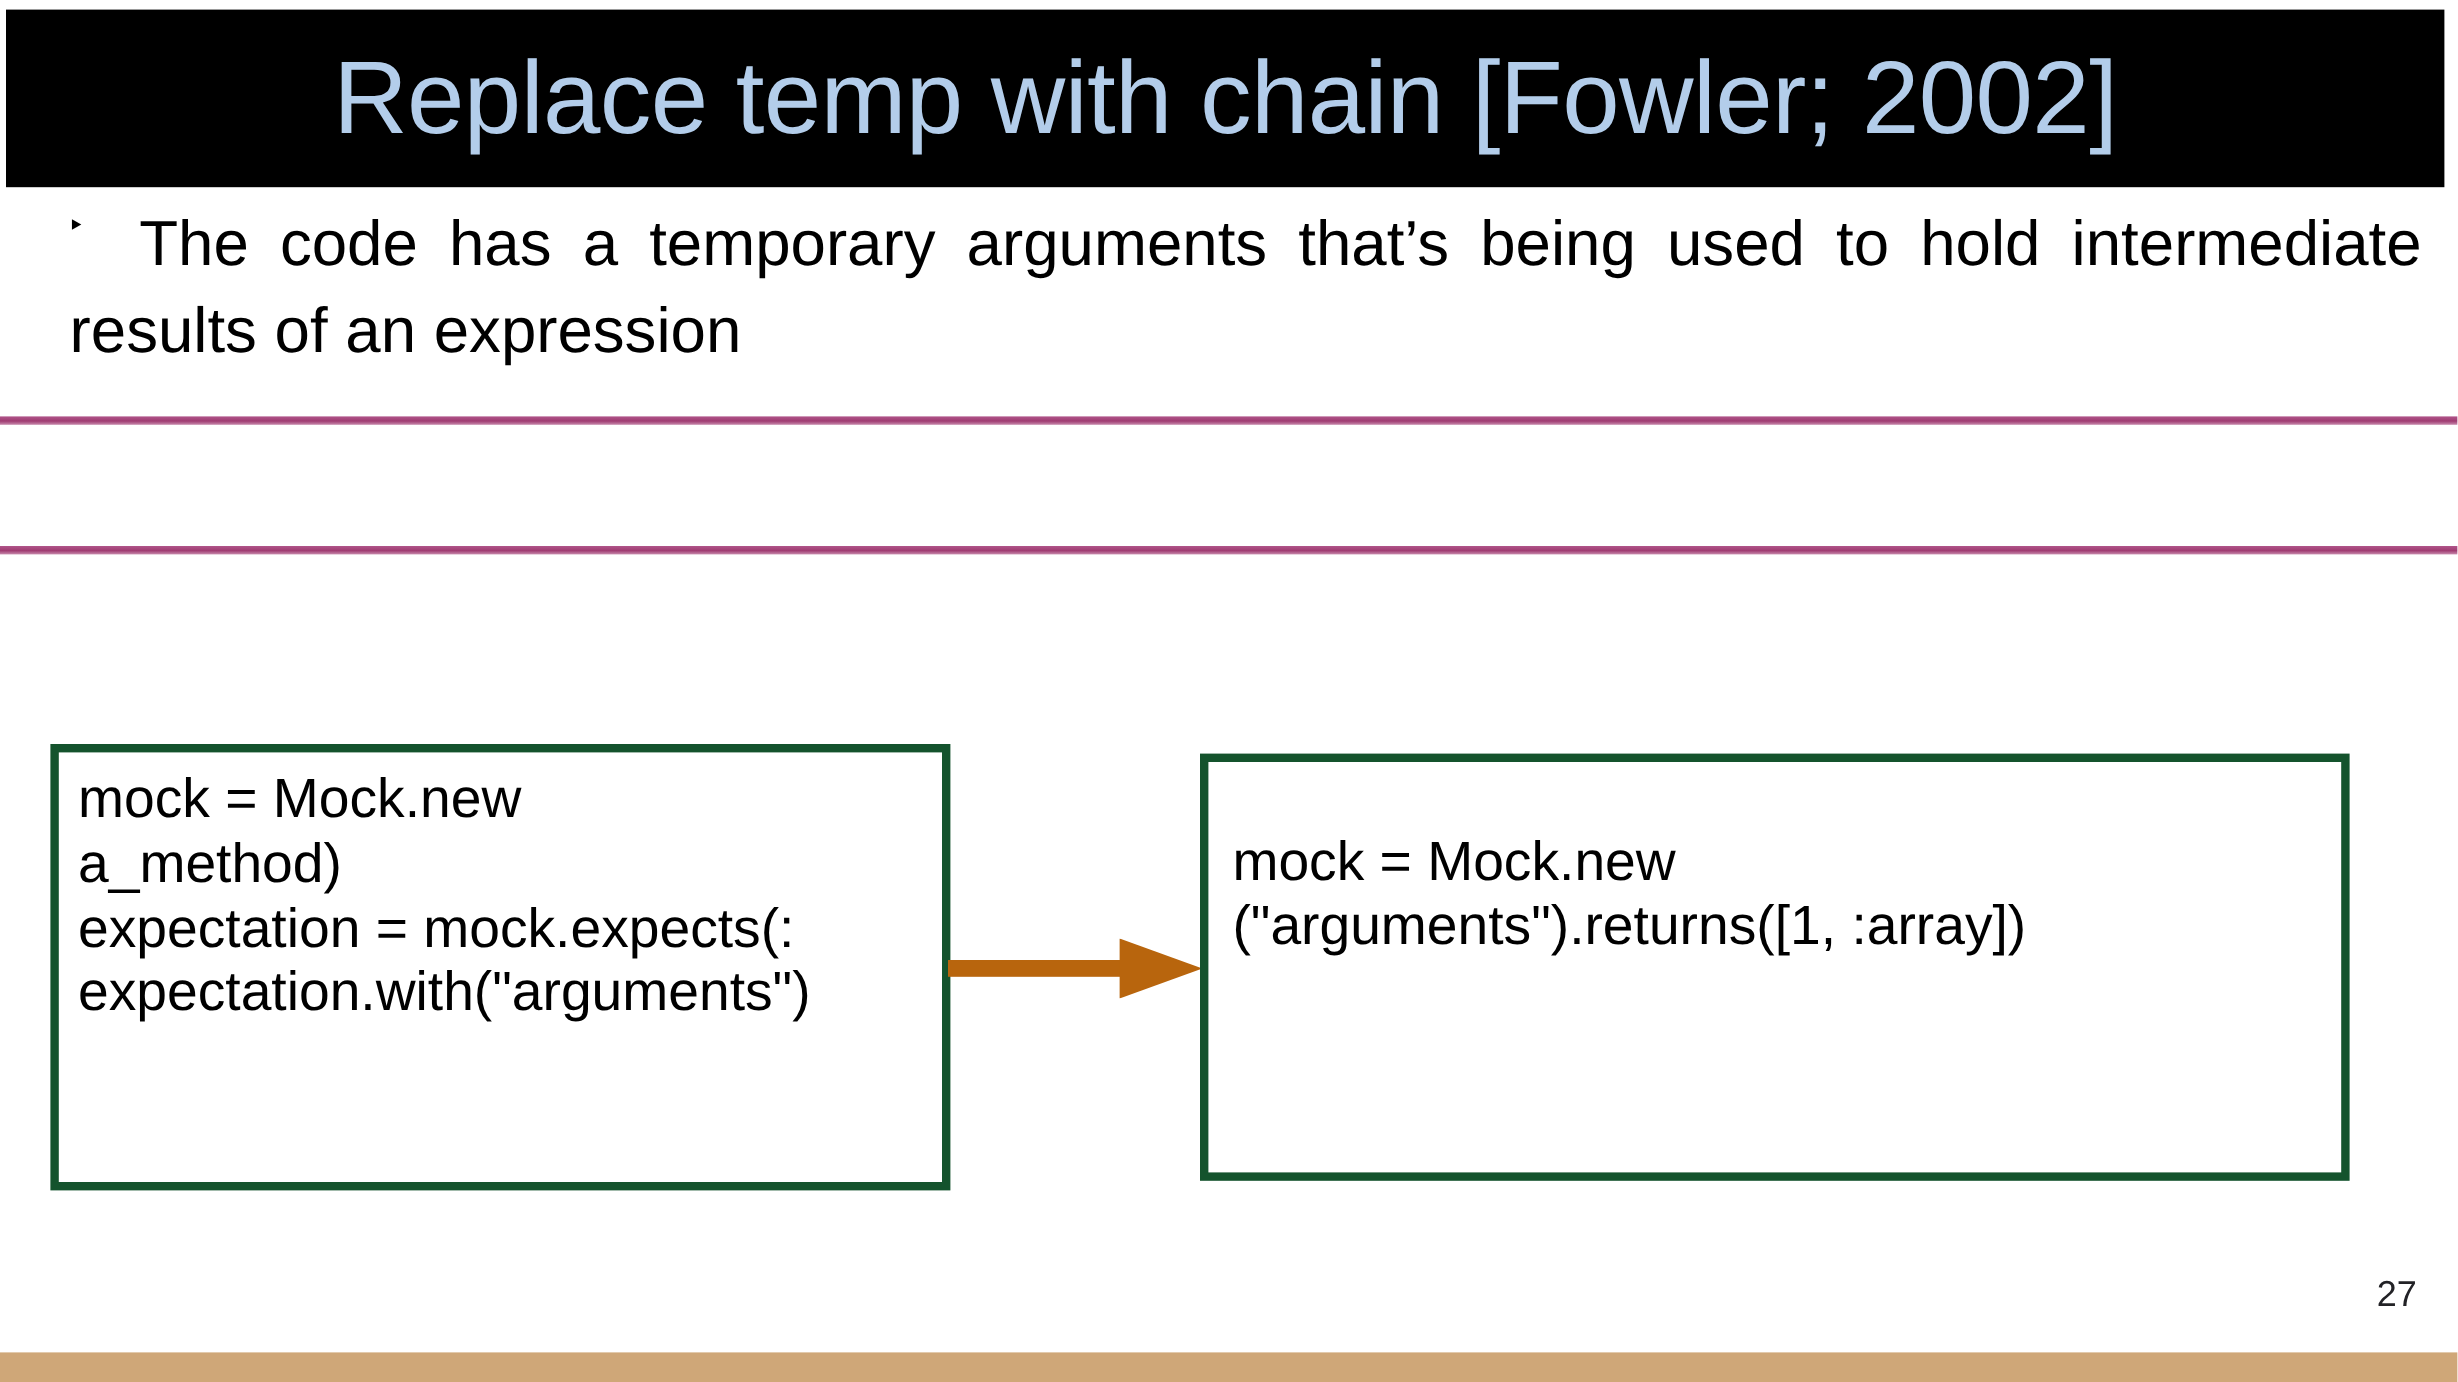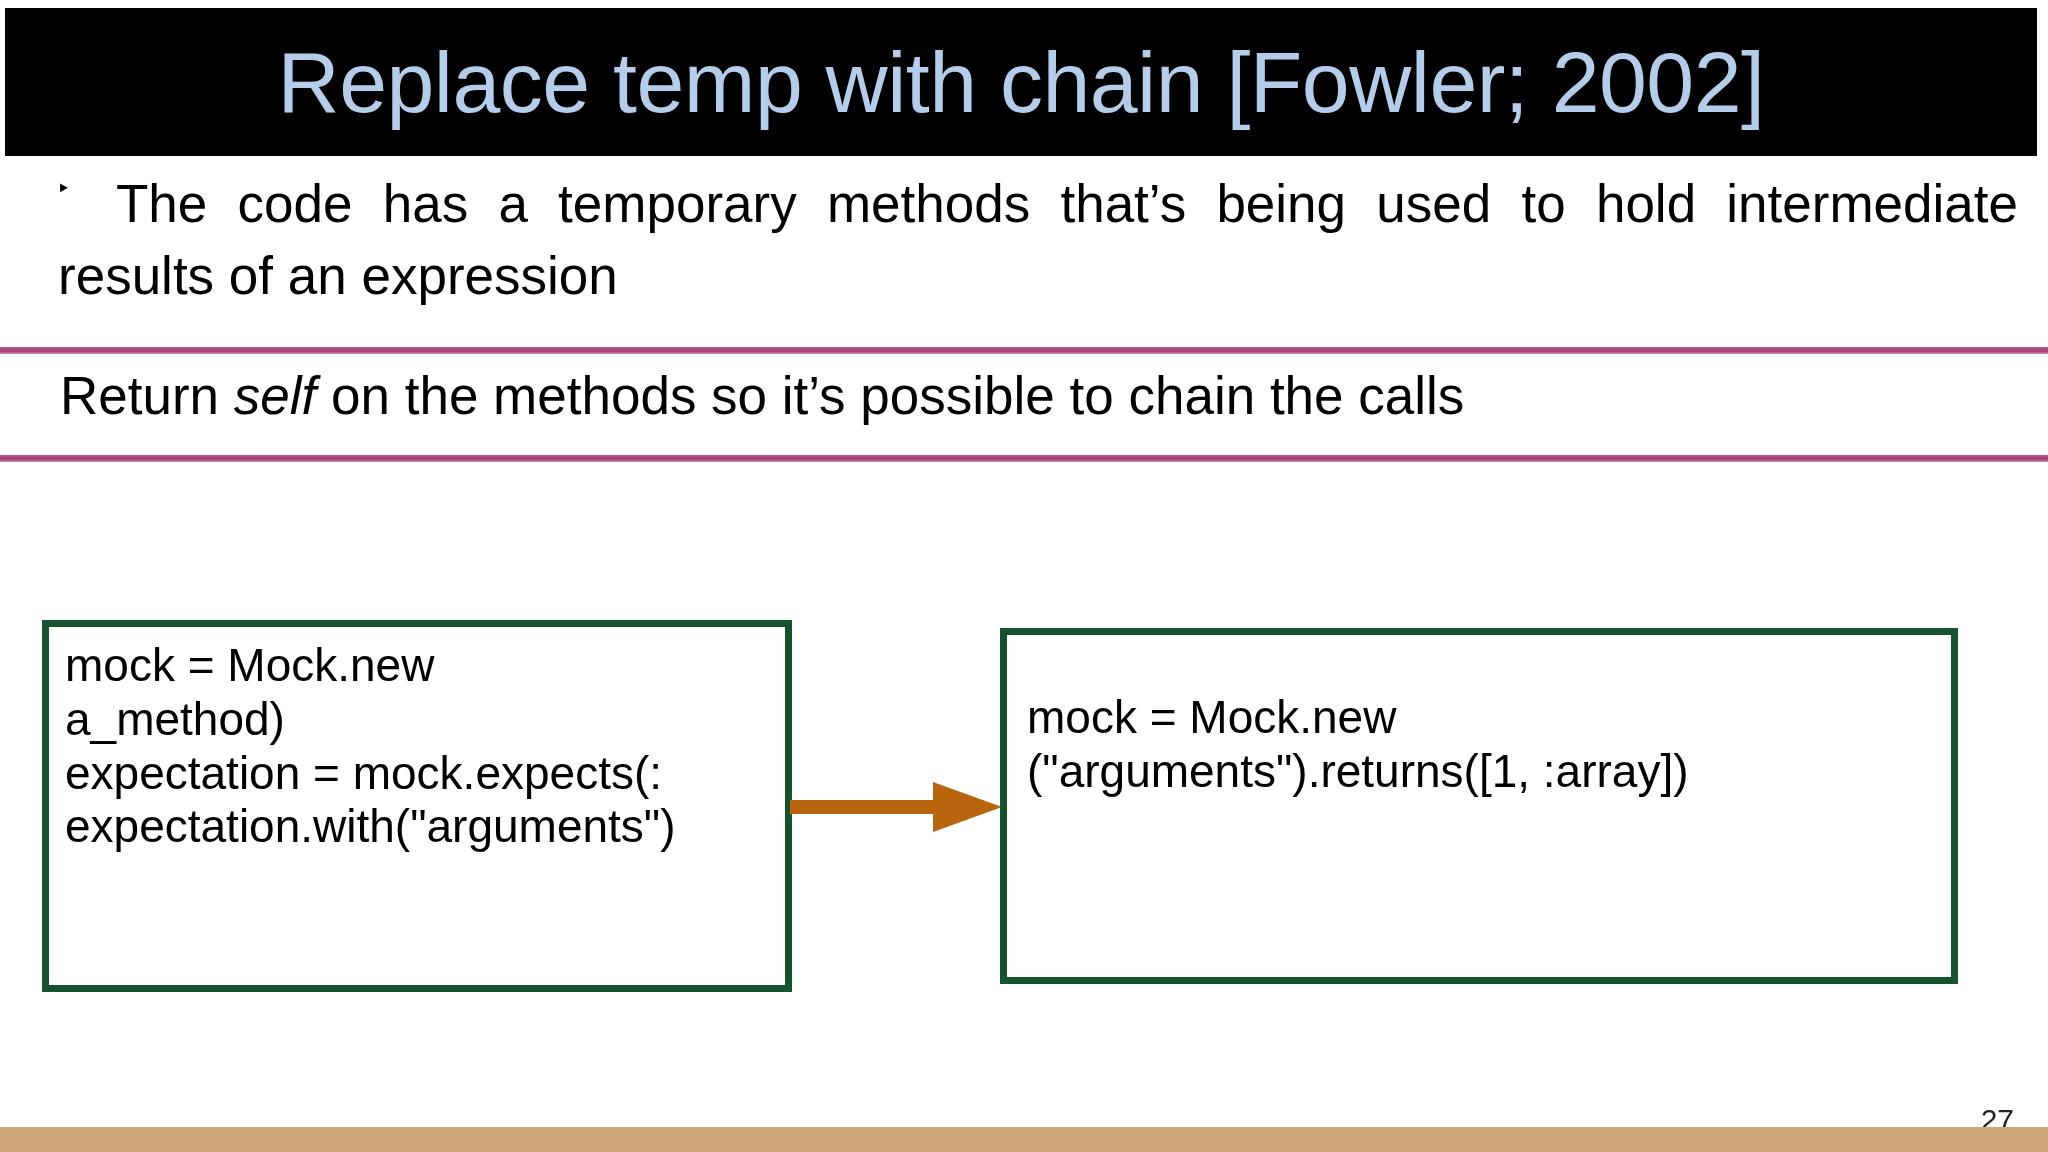--- a/index.html
+++ b/index.html
@@ -134,21 +134,20 @@
   }
 
   
   #page-number {
     position: absolute;
     right: 34px;
     top: 1062px;
     font-size: 30px;
     color: #222226;
     font-family: "Liberation Sans", sans-serif;
-    margin-top: 41px;
   }
 
   
   #bottom-bar {
     position: absolute;
     left: 0px;
     top: 1127px;
     width: 2048px;
     height: 25px;
     background: #cfa778;
@@ -159,29 +158,26 @@
 
 <div id="slide">
 
   <div id="title-bar">
     <span id="title-text">Replace temp with chain [Fowler; 2002]</span>
   </div>
 
   <div id="bullet-block">
     <div id="bullet-row">
       <span id="bullet-marker">‣</span>
-      <span id="bullet-text">The code has a temporary methods that’s being used to hold intermediate results of an expression</span>
+      <span id="bullet-text">The code has a temporary arguments that’s being used to hold intermediate results of an expression</span>
     </div>
   </div>
 
   <div class="rule" id="rule-top"></div>
 
-  <div id="second-line">
-    <span>Return </span><span class="ital">self</span><span> on the methods so it’s possible to chain the calls</span>
-  </div>
 
   <div class="rule" id="rule-bottom"></div>
 
   <div class="code-box" id="code-box-left">
     <div class="code-line">mock = Mock.new</div>
     <div class="code-line">a_method)</div>
     <div class="code-line">expectation = mock.expects(:</div>
     <div class="code-line">expectation.with("arguments")</div>
   </div>
 

